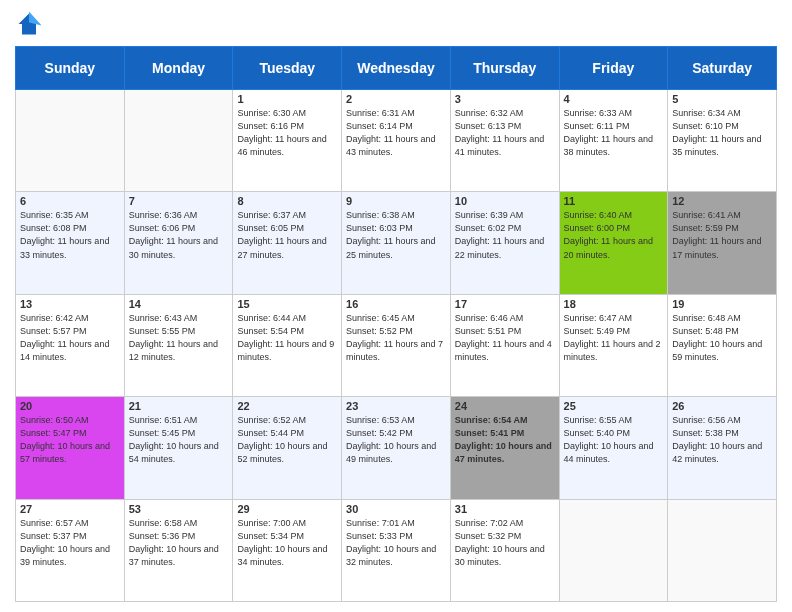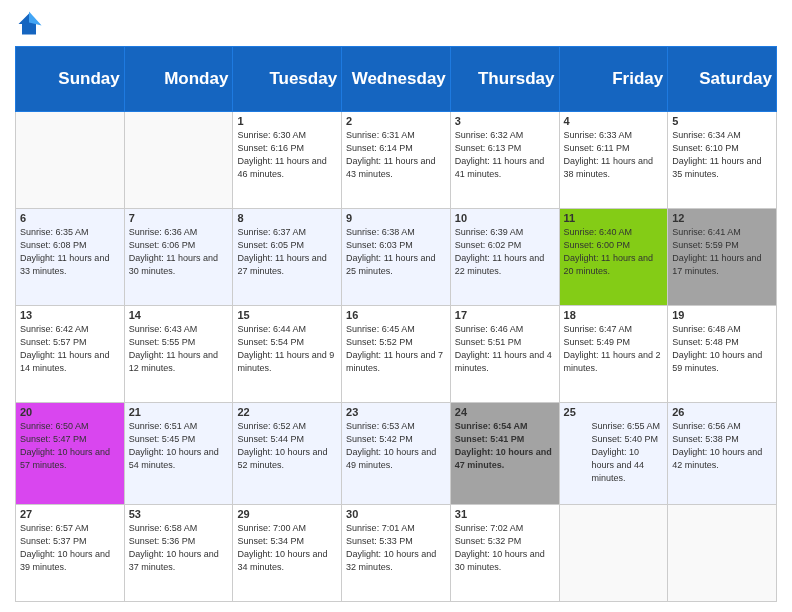--- a/index.html
+++ b/index.html
@@ -55,24 +55,24 @@
     .calendar {
       flex: 1;
       border: 1px solid #ccc;
       border-collapse: collapse;
       width: 100%;
       table-layout: fixed;
     }
     .calendar th {
       background: #1565c0;
       color: #fff;
-      font-size: 17px;
+      font-size: 14px;
       font-weight: bold;
-      padding: 22px 4px;
-      text-align: right;
+      padding: 13px 4px;
+      text-align: center;
       border: 1px solid #1e7ae0;
     }
     .calendar td {
       border: 1px solid #ccc;
       vertical-align: top;
       padding: 3px 4px;
       font-size: 9.5px;
       color: #333;
       height: 82px;
     }
@@ -280,21 +280,21 @@
 Daylight: 10 hours and 49 minutes.</div>
           </td>
           <td style="background: #a3a3a3;">
             <span class="day-num">24</span>
             <div class="day-info" style="white-space: pre-line; font-weight: bold;">Sunrise: 6:54 AM
 Sunset: 5:41 PM
 Daylight: 10 hours and 47 minutes.</div>
           </td>
           <td style="background: rgb(240, 244, 255);">
             <span class="day-num">25</span>
-            <div class="day-info" style="white-space: pre-line; margin-left: 28px;">Sunrise: 6:55 AM
+            <div class="day-info" style="white-space: pre-line;">Sunrise: 6:55 AM
 Sunset: 5:40 PM
 Daylight: 10 hours and 44 minutes.</div>
           </td>
           <td style="background: rgb(240, 244, 255);">
             <span class="day-num">26</span>
             <div class="day-info" style="white-space: pre-line;">Sunrise: 6:56 AM
 Sunset: 5:38 PM
 Daylight: 10 hours and 42 minutes.</div>
           </td>
         </tr>

